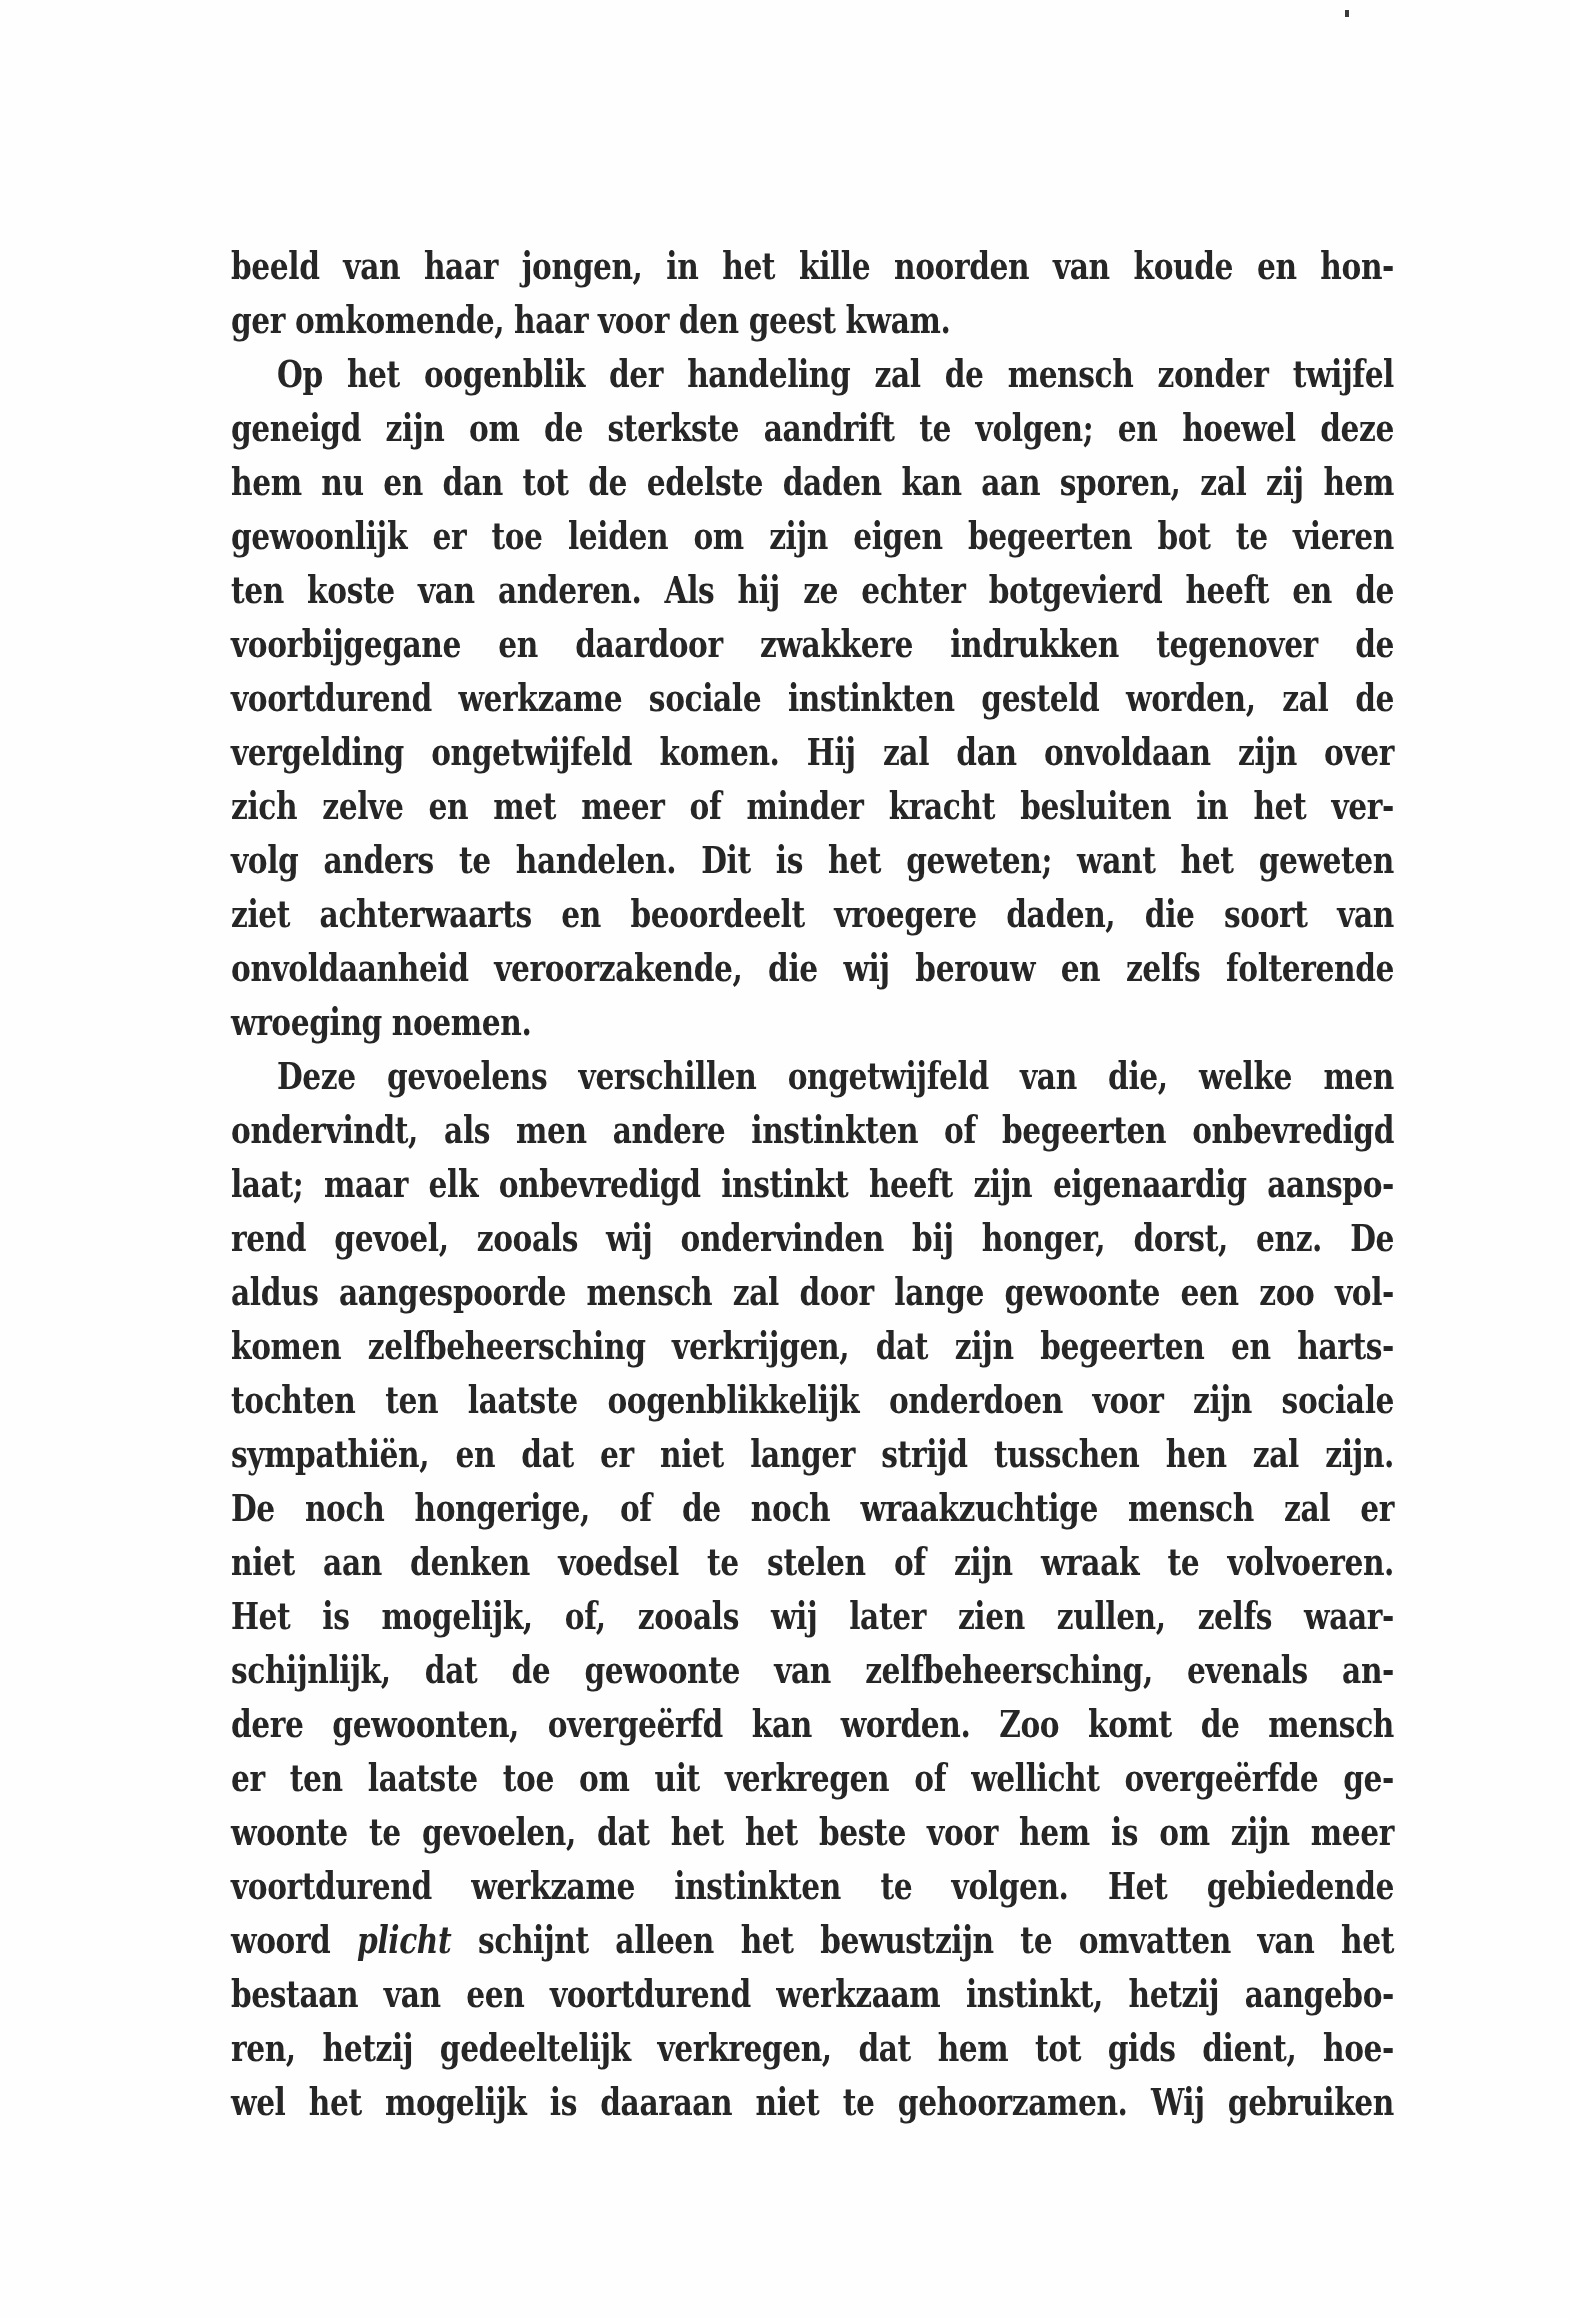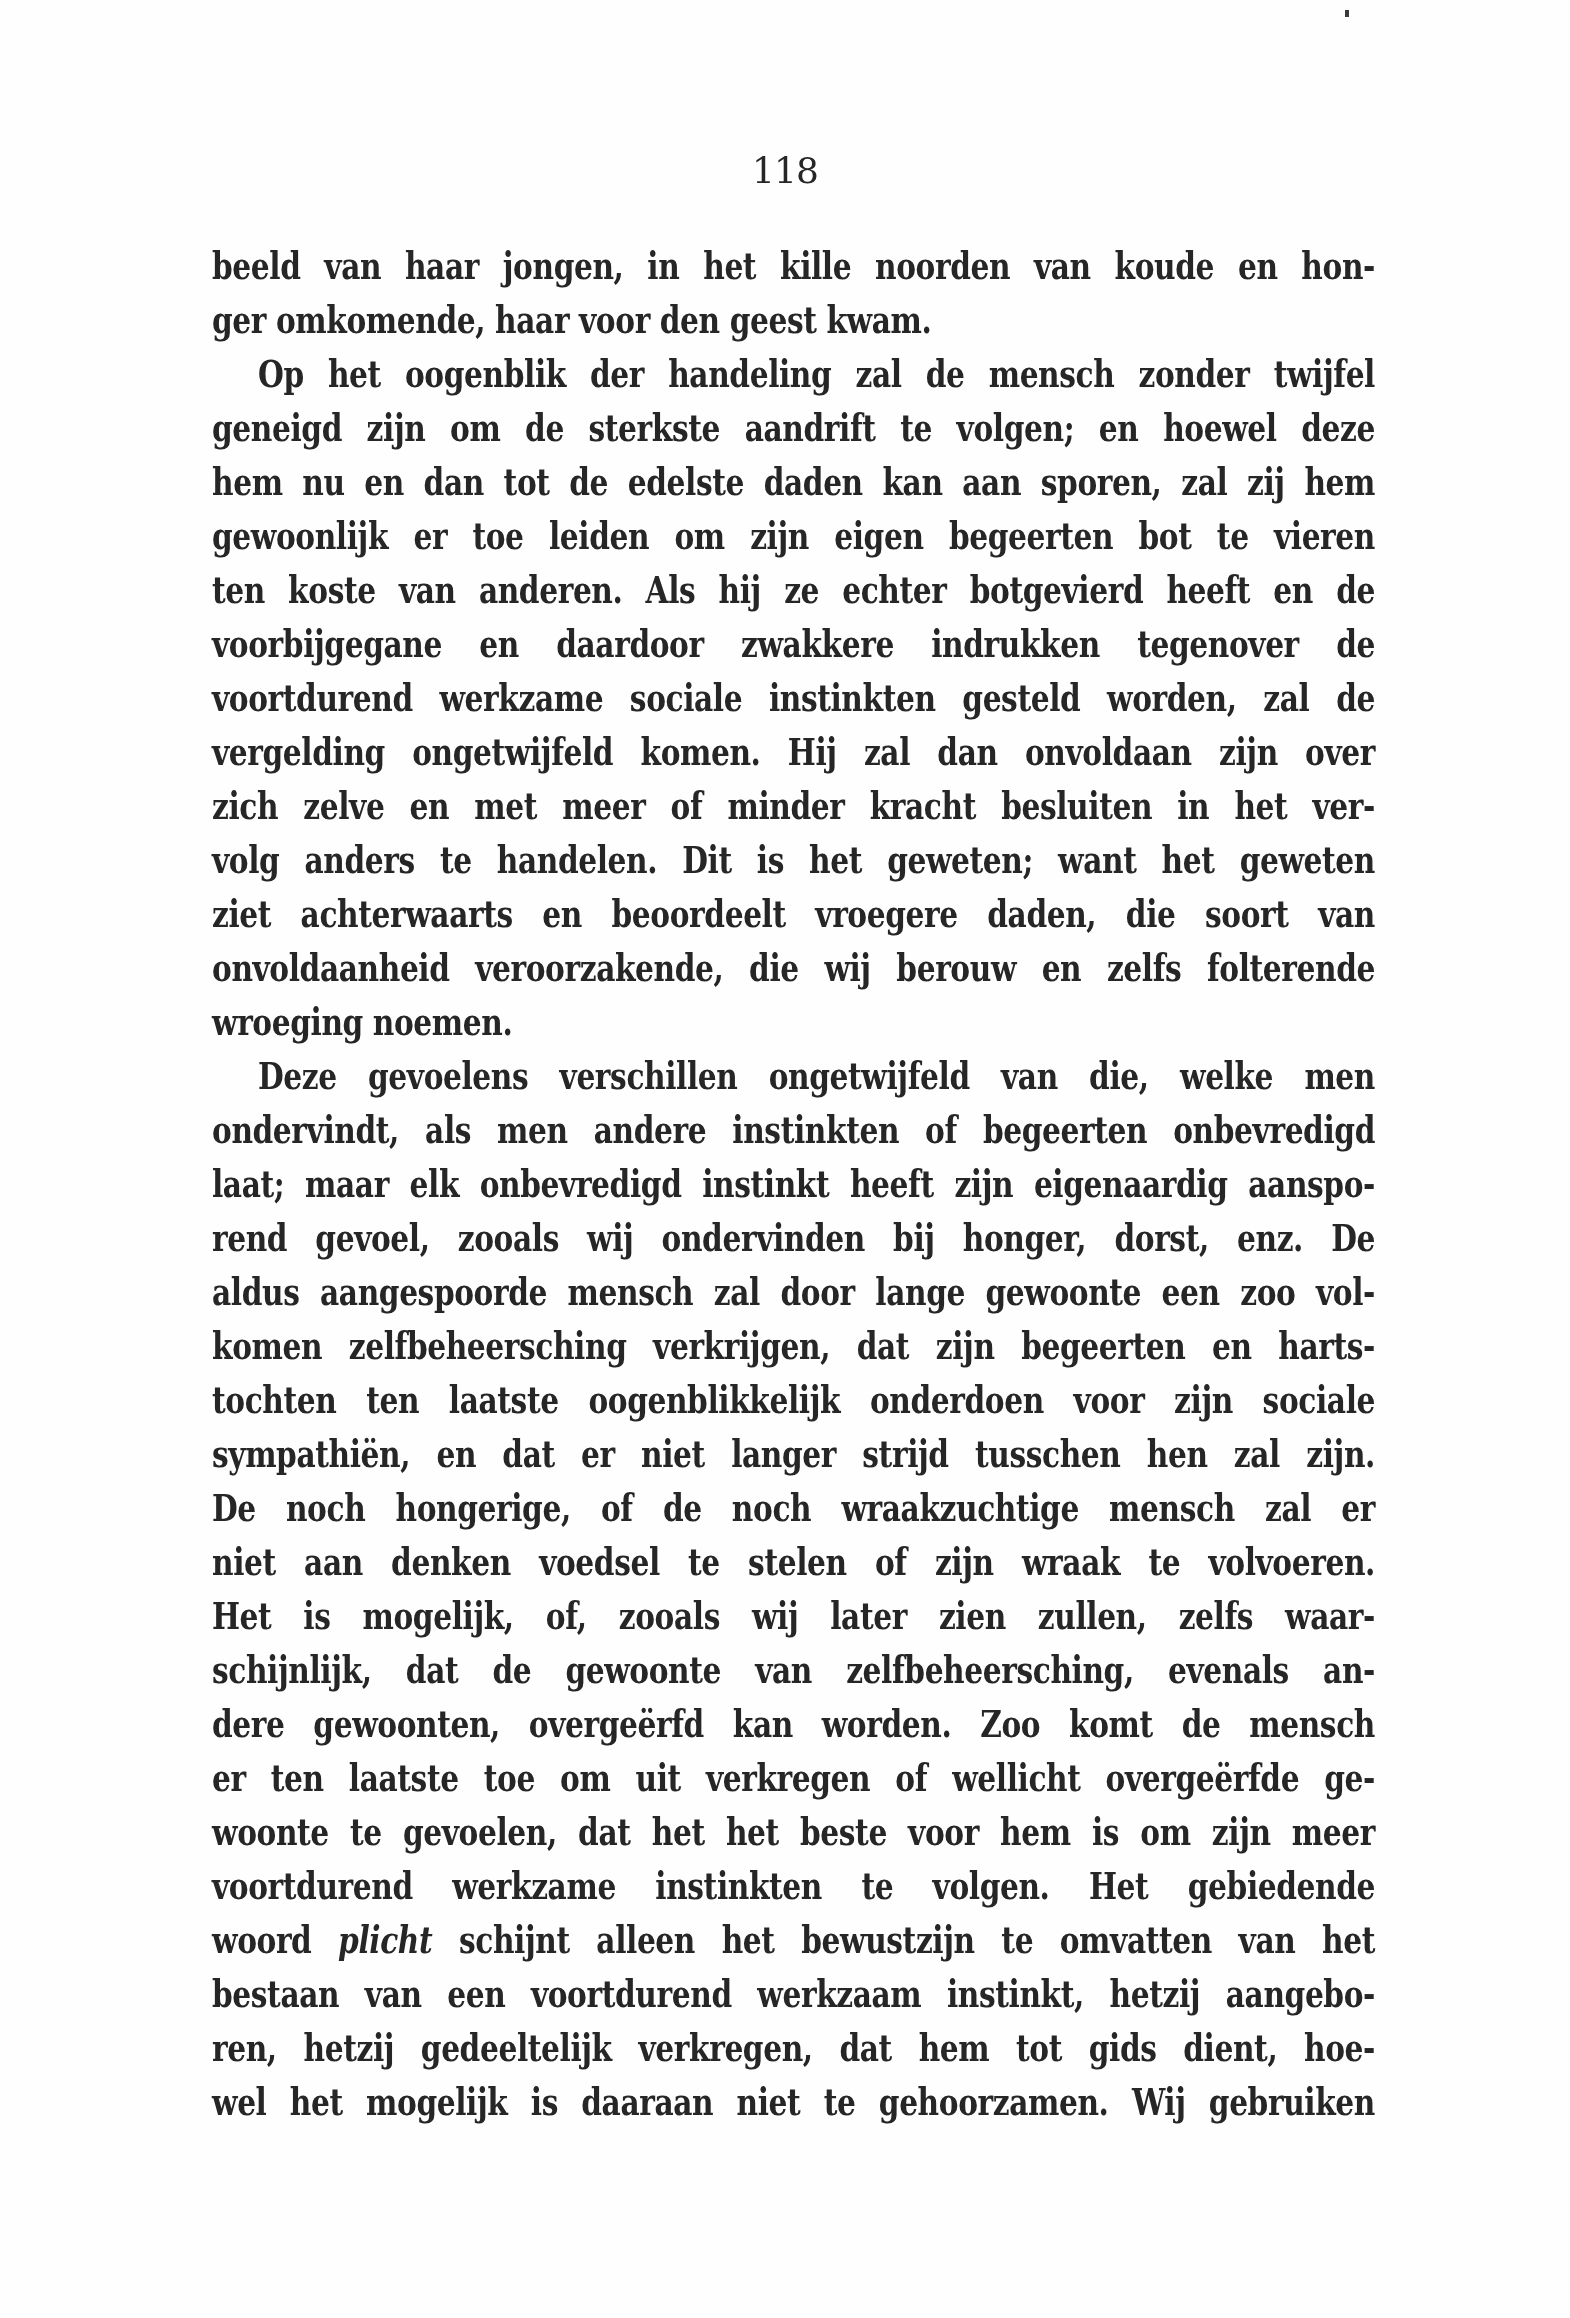--- a/index.html
+++ b/index.html
@@ -9,21 +9,21 @@
     background: #fefefe;
     font-family: "DejaVu Serif", "Liberation Serif", serif;
     color: #262626;
   }
   .page-number {
     position: absolute; left: 0; width: 1570px; top: 148px;
     text-align: center; font-size: 36px; line-height: 46px;
     letter-spacing: -0.9px;
   }
   .text-block {
-    position: absolute; left: 212px; top: 239px; width: 1163px;
+    position: absolute; left: 231px; top: 239px; width: 1163px;
   }
   .line {
     height: 54px; line-height: 54px;
     font-size: 38px; white-space: nowrap;
     text-align: justify; text-align-last: justify;
     transform: scaleX(0.78); transform-origin: left center;
     width: 1491px;
     font-weight: bold;
     letter-spacing: -0.5px;
   }
@@ -31,21 +31,20 @@
   .line.indent { padding-left: 59px; width: 1432px; }
   .emph { font-style: italic; }
   .speck {
     position: absolute; background: #3a3a3a;
   }
 </style>
 </head>
 <body>
 
 <div class="page">
-  <div class="page-number">118</div>
   <div class="text-block" id="text-block">
       <div class="line">beeld van haar jongen, in het kille noorden van koude en hon-</div>
       <div class="line last">ger omkomende, haar voor den geest kwam.</div>
       <div class="line indent">Op het oogenblik der handeling zal de mensch zonder twijfel</div>
       <div class="line">geneigd zijn om de sterkste aandrift te volgen; en hoewel deze</div>
       <div class="line">hem nu en dan tot de edelste daden kan aan sporen, zal zij hem</div>
       <div class="line">gewoonlijk er toe leiden om zijn eigen begeerten bot te vieren</div>
       <div class="line">ten koste van anderen. Als hij ze echter botgevierd heeft en de</div>
       <div class="line">voorbijgegane en daardoor zwakkere indrukken tegenover de</div>
       <div class="line">voortdurend werkzame sociale instinkten gesteld worden, zal de</div>

